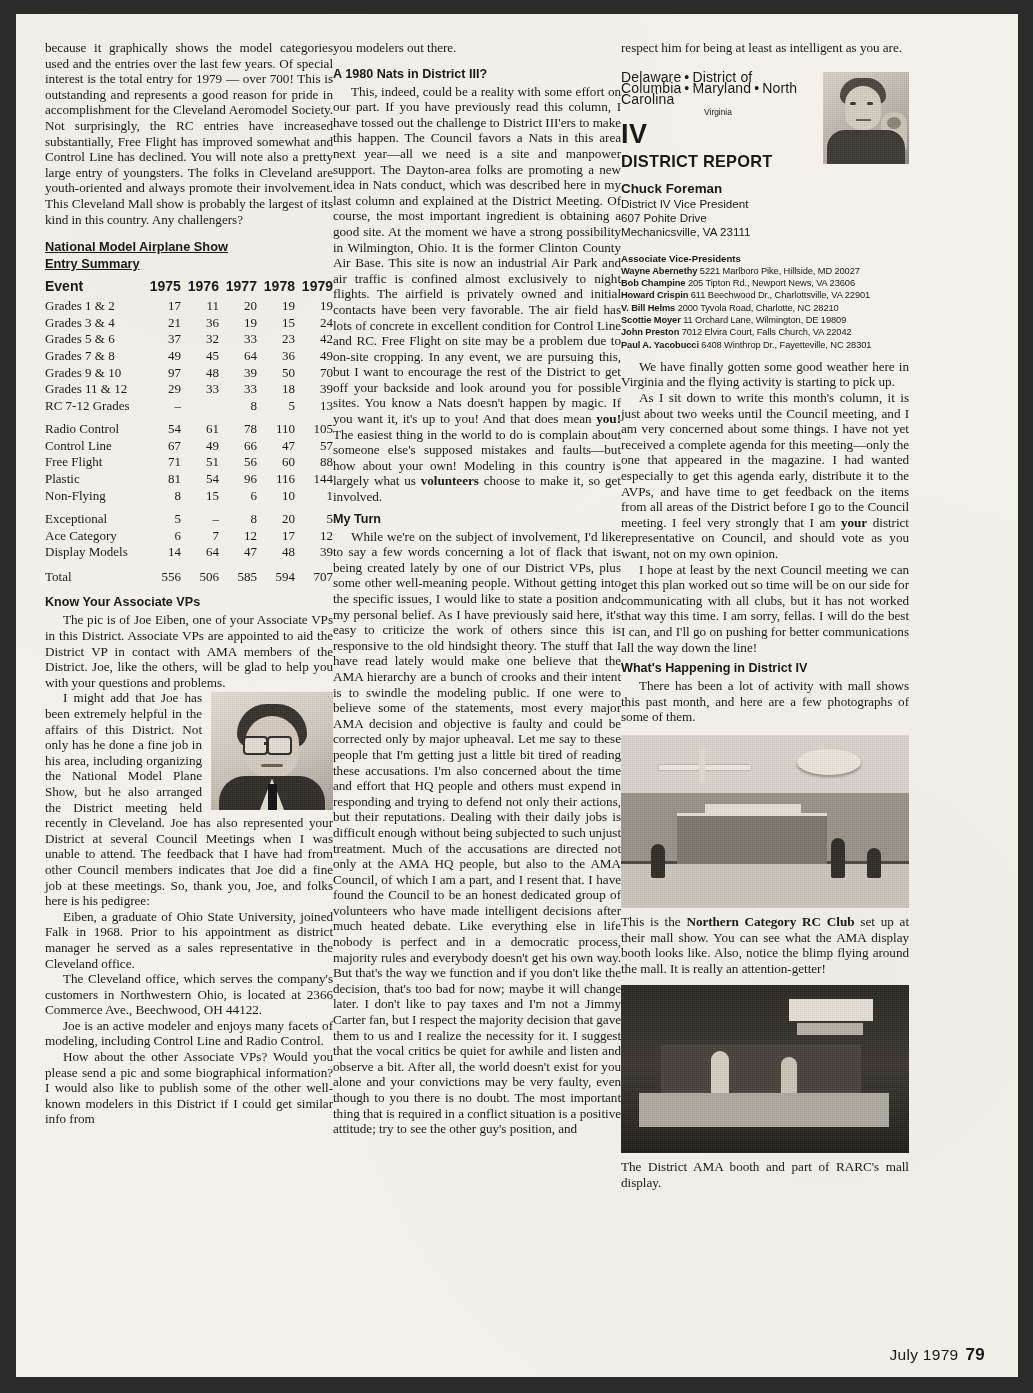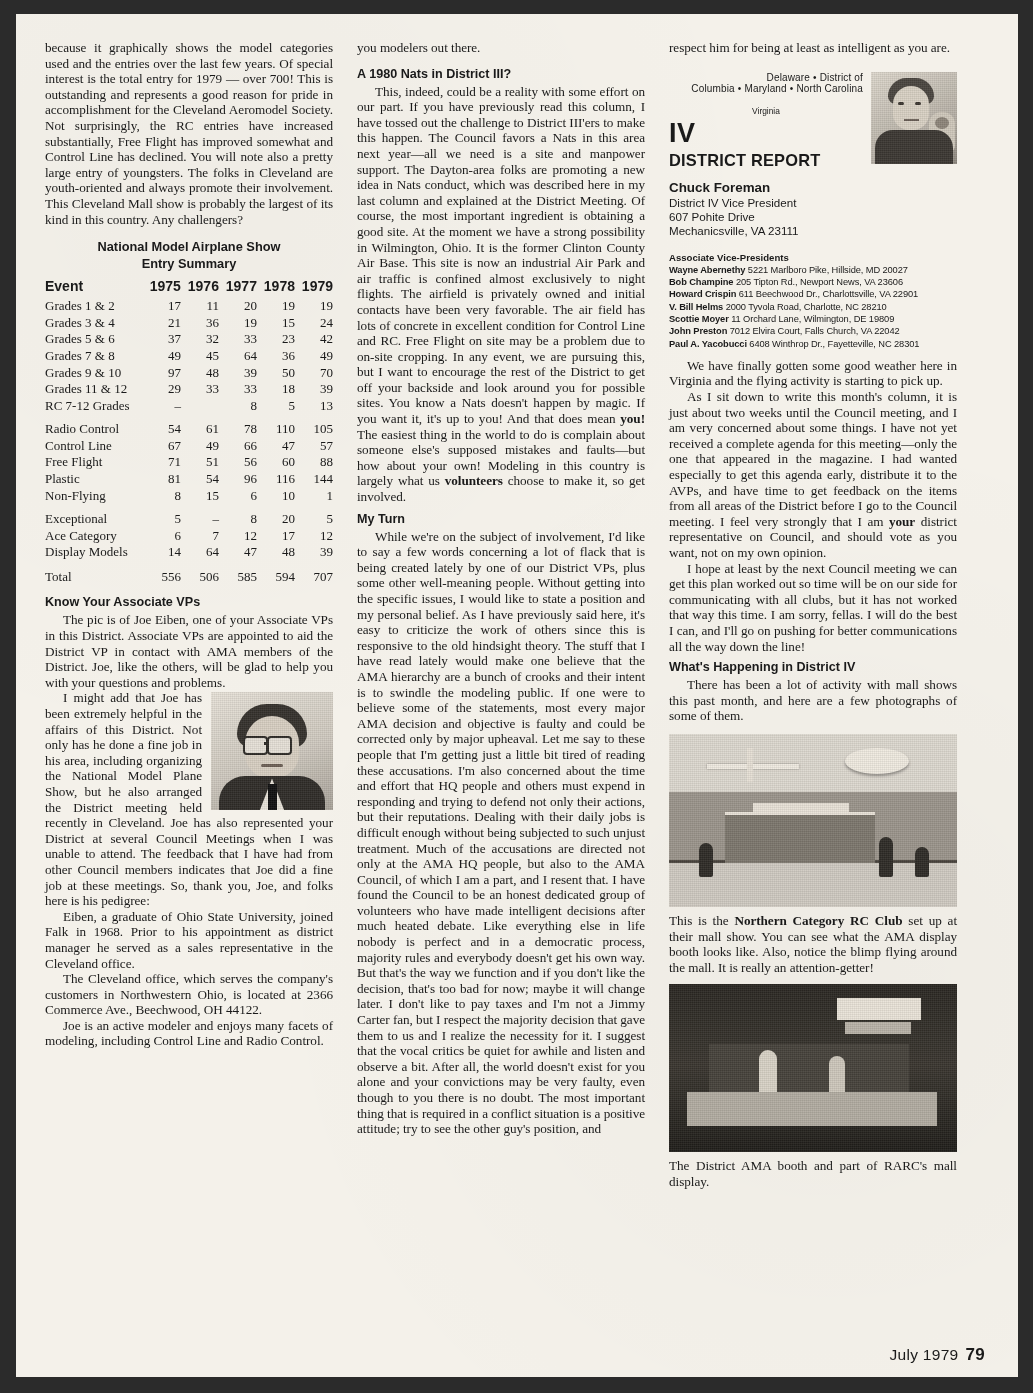--- a/index.html
+++ b/index.html
@@ -22,21 +22,21 @@
   .scanedge.top { left:0; top:0; width:1033px; height:14px; }
   .scanedge.bottom { left:0; bottom:0; width:1033px; height:16px; }
   .scanedge.left { left:0; top:0; width:16px; height:1393px; }
   .scanedge.right { right:0; top:0; width:15px; height:1393px; }
 
   .content {
     position:absolute;
     left:45px; top:40px;
     width:940px; height:1310px;
   }
-  .cols { display:flex; gap:24px; }
+  .cols { display:flex; }
   .col { width:288px; }
   .col p, .col .tx {
     margin:0;
     font-size:13.2px;
     line-height:15.6px;
     text-align:justify;
     letter-spacing:-0.05px;
   }
   .col p.ind { text-indent:18px; }
   .gap { height:11px; }
@@ -48,23 +48,23 @@
     line-height:15px;
   }
   b, strong { font-weight:bold; }
 
   
   .tbl-wrap { margin:12px 0 10px 0; }
   .tbl-title {
     font-family:"Liberation Sans", sans-serif;
     font-weight:bold;
     font-size:12.8px;
-    text-align:center;
     line-height:15px;
     margin-bottom:8px;
+    text-decoration:underline;
   }
   table.entry {
     width:100%;
     border-collapse:collapse;
     font-size:13px;
     line-height:15.4px;
   }
   table.entry th {
     font-family:"Liberation Sans", sans-serif;
     font-size:14px;
@@ -151,25 +151,25 @@
   .vp-photo .eyeR { left:44px; }
   .vp-photo .mouth { position:absolute; left:33px; top:47px; width:15px; height:2.5px; background:#6a6057; }
   .vp-photo .body { position:absolute; left:4px; top:58px; width:78px; height:36px; background:#3b3732; border-radius:18px 18px 0 0; }
   .vp-photo .doll { position:absolute; right:2px; top:40px; width:26px; height:40px; background:#cfc8bb; border-radius:12px 12px 6px 6px; }
   .vp-photo .doll:after { content:""; position:absolute; left:6px; top:5px; width:14px; height:12px; background:#8d857a; border-radius:50%; }
 
   
   .district-head { margin:16px 0 8px 0; }
   .states-line {
     font-family:"Liberation Sans", sans-serif;
-    font-size:10px;
+    font-size:14px;
     letter-spacing:0.15px;
-    text-align:right;
+    text-align:left;
     line-height:11px;
-    margin-bottom:12px;
+    margin-bottom:2px;
   }
   .states-line .sep { padding:0 3px; }
   .states-sub {
     font-family:"Liberation Sans", sans-serif;
     font-size:8.4px;
     text-align:center;
     line-height:10px;
     margin-bottom:4px;
   }
   .roman {
@@ -470,20 +470,21 @@
           <div class="suit"></div>
           <div class="shirt"></div>
           <div class="tie"></div>
           <div class="grain"></div>
         </div>
 
         <p class="tx ind">I might add that Joe has been extremely helpful in the affairs of this District. Not only has he done a fine job in his area, including organizing the National Model Plane Show, but he also arranged the District meeting held recently in Cleveland. Joe has also represented your District at several Council Meetings when I was unable to attend. The feedback that I have had from other Council members indicates that Joe did a fine job at these meetings. So, thank you, Joe, and folks here is his pedigree:</p>
         <p class="tx ind">Eiben, a graduate of Ohio State University, joined Falk in 1968. Prior to his appointment as district manager he served as a sales representative in the Cleveland office.</p>
         <p class="tx ind">The Cleveland office, which serves the company's customers in Northwestern Ohio, is located at 2366 Commerce Ave., Beechwood, OH 44122.</p>
         <p class="tx ind">Joe is an active modeler and enjoys many facets of modeling, including Control Line and Radio Control.</p>
+        <p class="tx ind">How about the other Associate VPs? Would you please send a pic and some biographical information? I would also like to publish some of the other well-known modelers in this District if I could get similar info from</p>
       </div>
 
       <div class="col">
         <p class="tx">you modelers out there.</p>
         <div class="gap"></div>
         <div class="subhead">A 1980 Nats in District III?</div>
         <p class="tx ind">
           <span>This, indeed, could be a reality with some effort on our part. If you have previously read this column, I have tossed out the challenge to District III'ers to make this happen. The Council favors a Nats in this area next year—all we need is a site and manpower support. The Dayton-area folks are promoting a new idea in Nats conduct, which was described here in my last column and explained at the District Meeting. Of course, the most important ingredient is obtaining a good site. At the moment we have a strong possibility in Wilmington, Ohio. It is the former Clinton County Air Base. This site is now an industrial Air Park and air traffic is confined almost exclusively to night flights. The airfield is privately owned and initial contacts have been very favorable. The air field has lots of concrete in excellent condition for Control Line and RC. Free Flight on site may be a problem due to on-site cropping. In any event, we are pursuing this, but I want to encourage the rest of the District to get off your backside and look around you for possible sites. You know a Nats doesn't happen by magic. If you want it, it's up to you! And that does mean </span><b>you!</b><span> The easiest thing in the world to do is complain about someone else's supposed mistakes and faults—but how about your own! Modeling in this country is largely what us </span><b>volunteers</b><span> choose to make it, so get involved.</span>
         </p>
         <div class="gap" style="height:7px;"></div>

